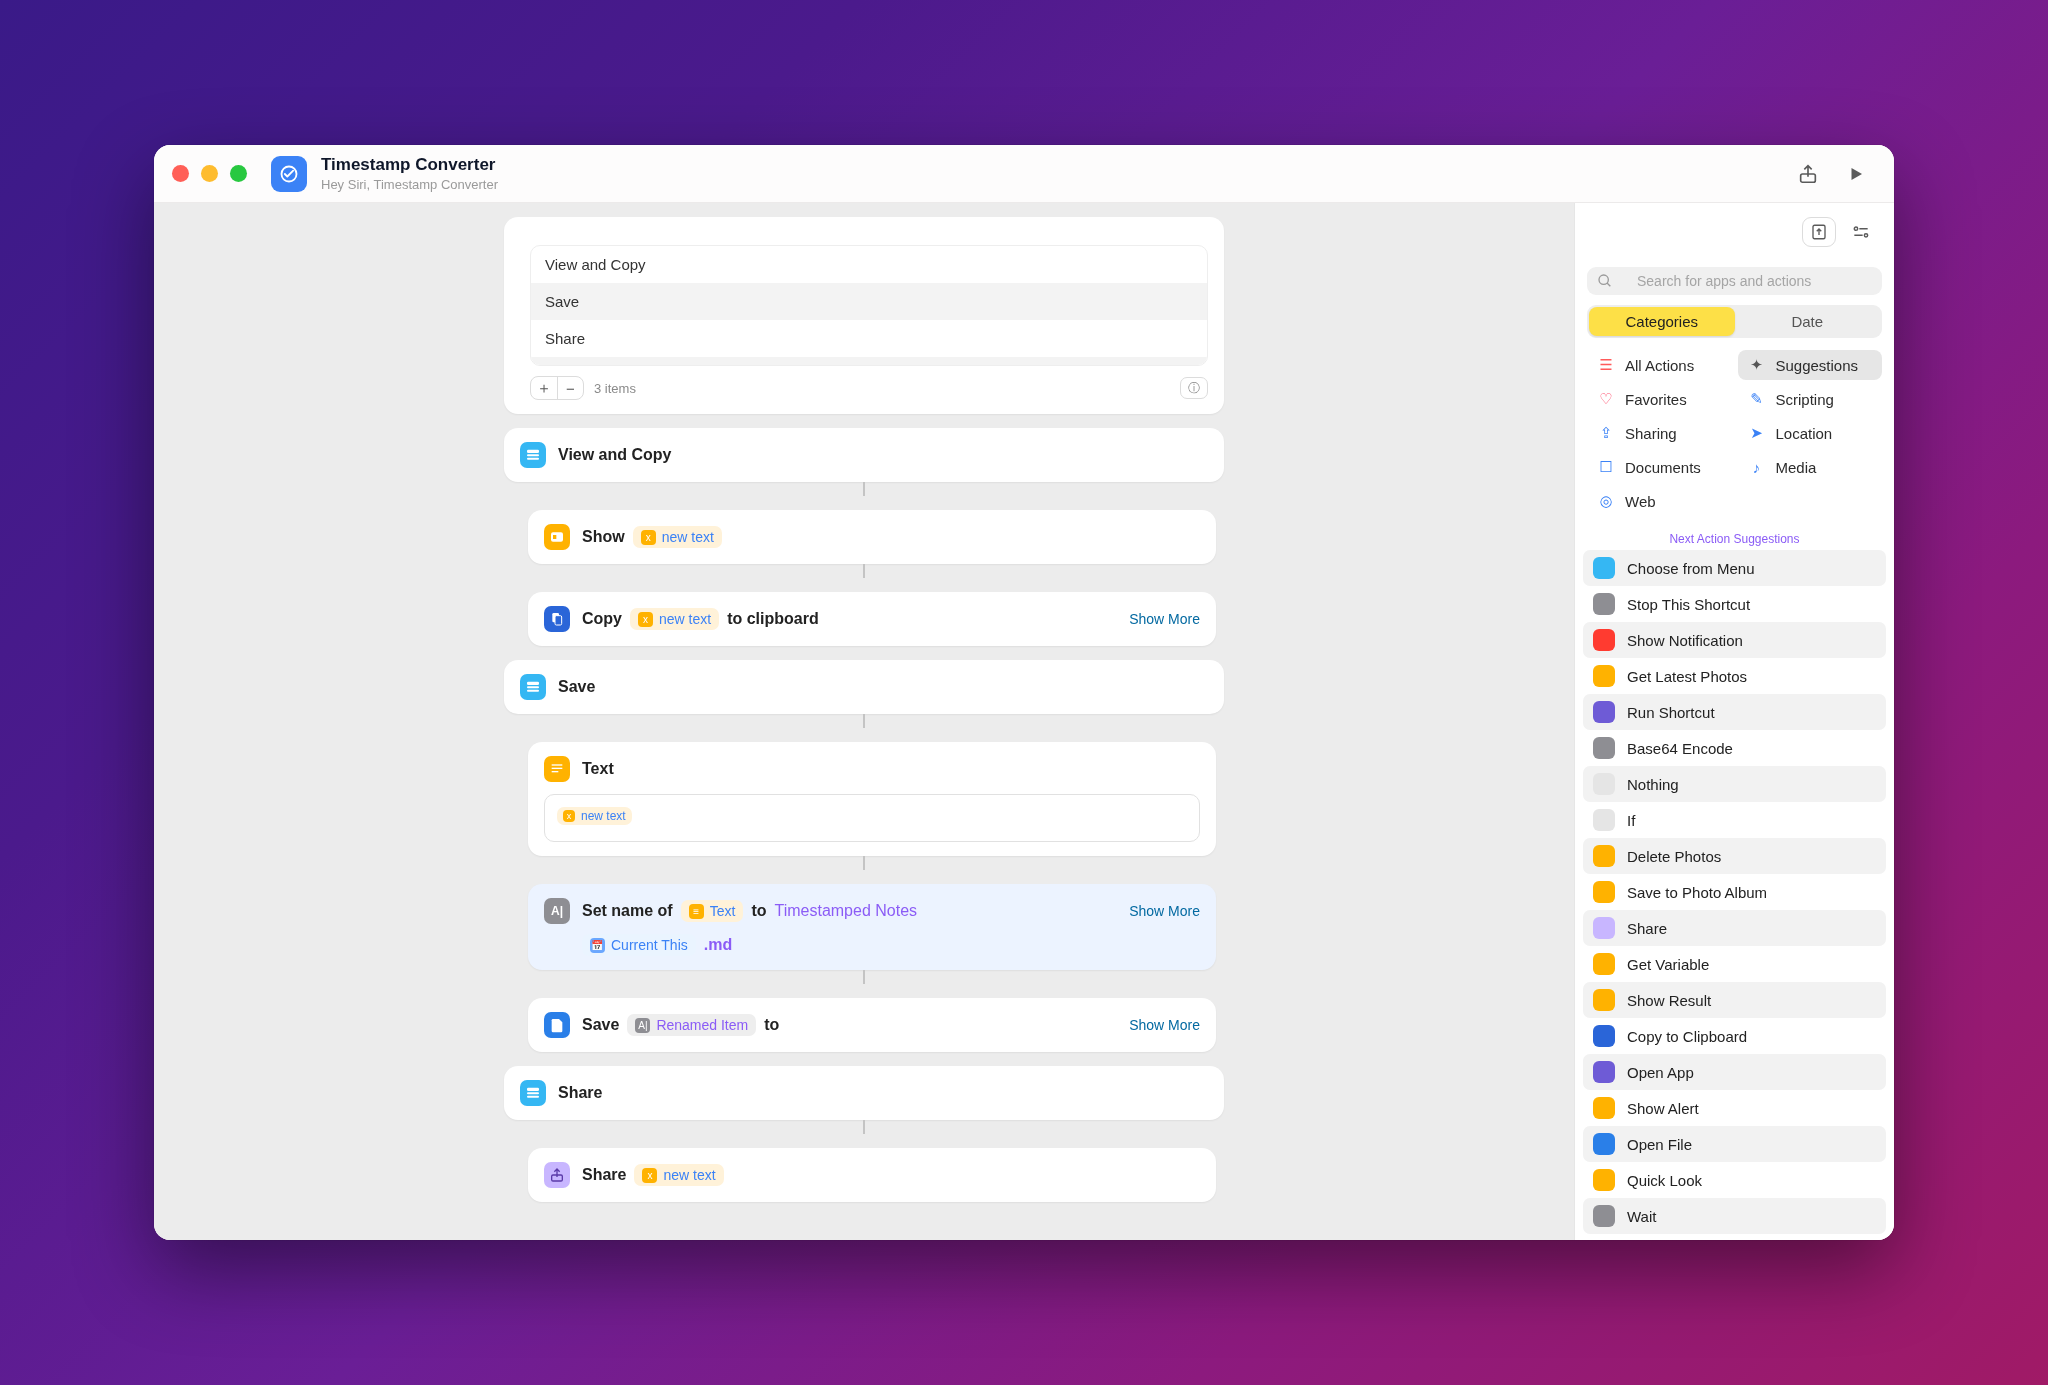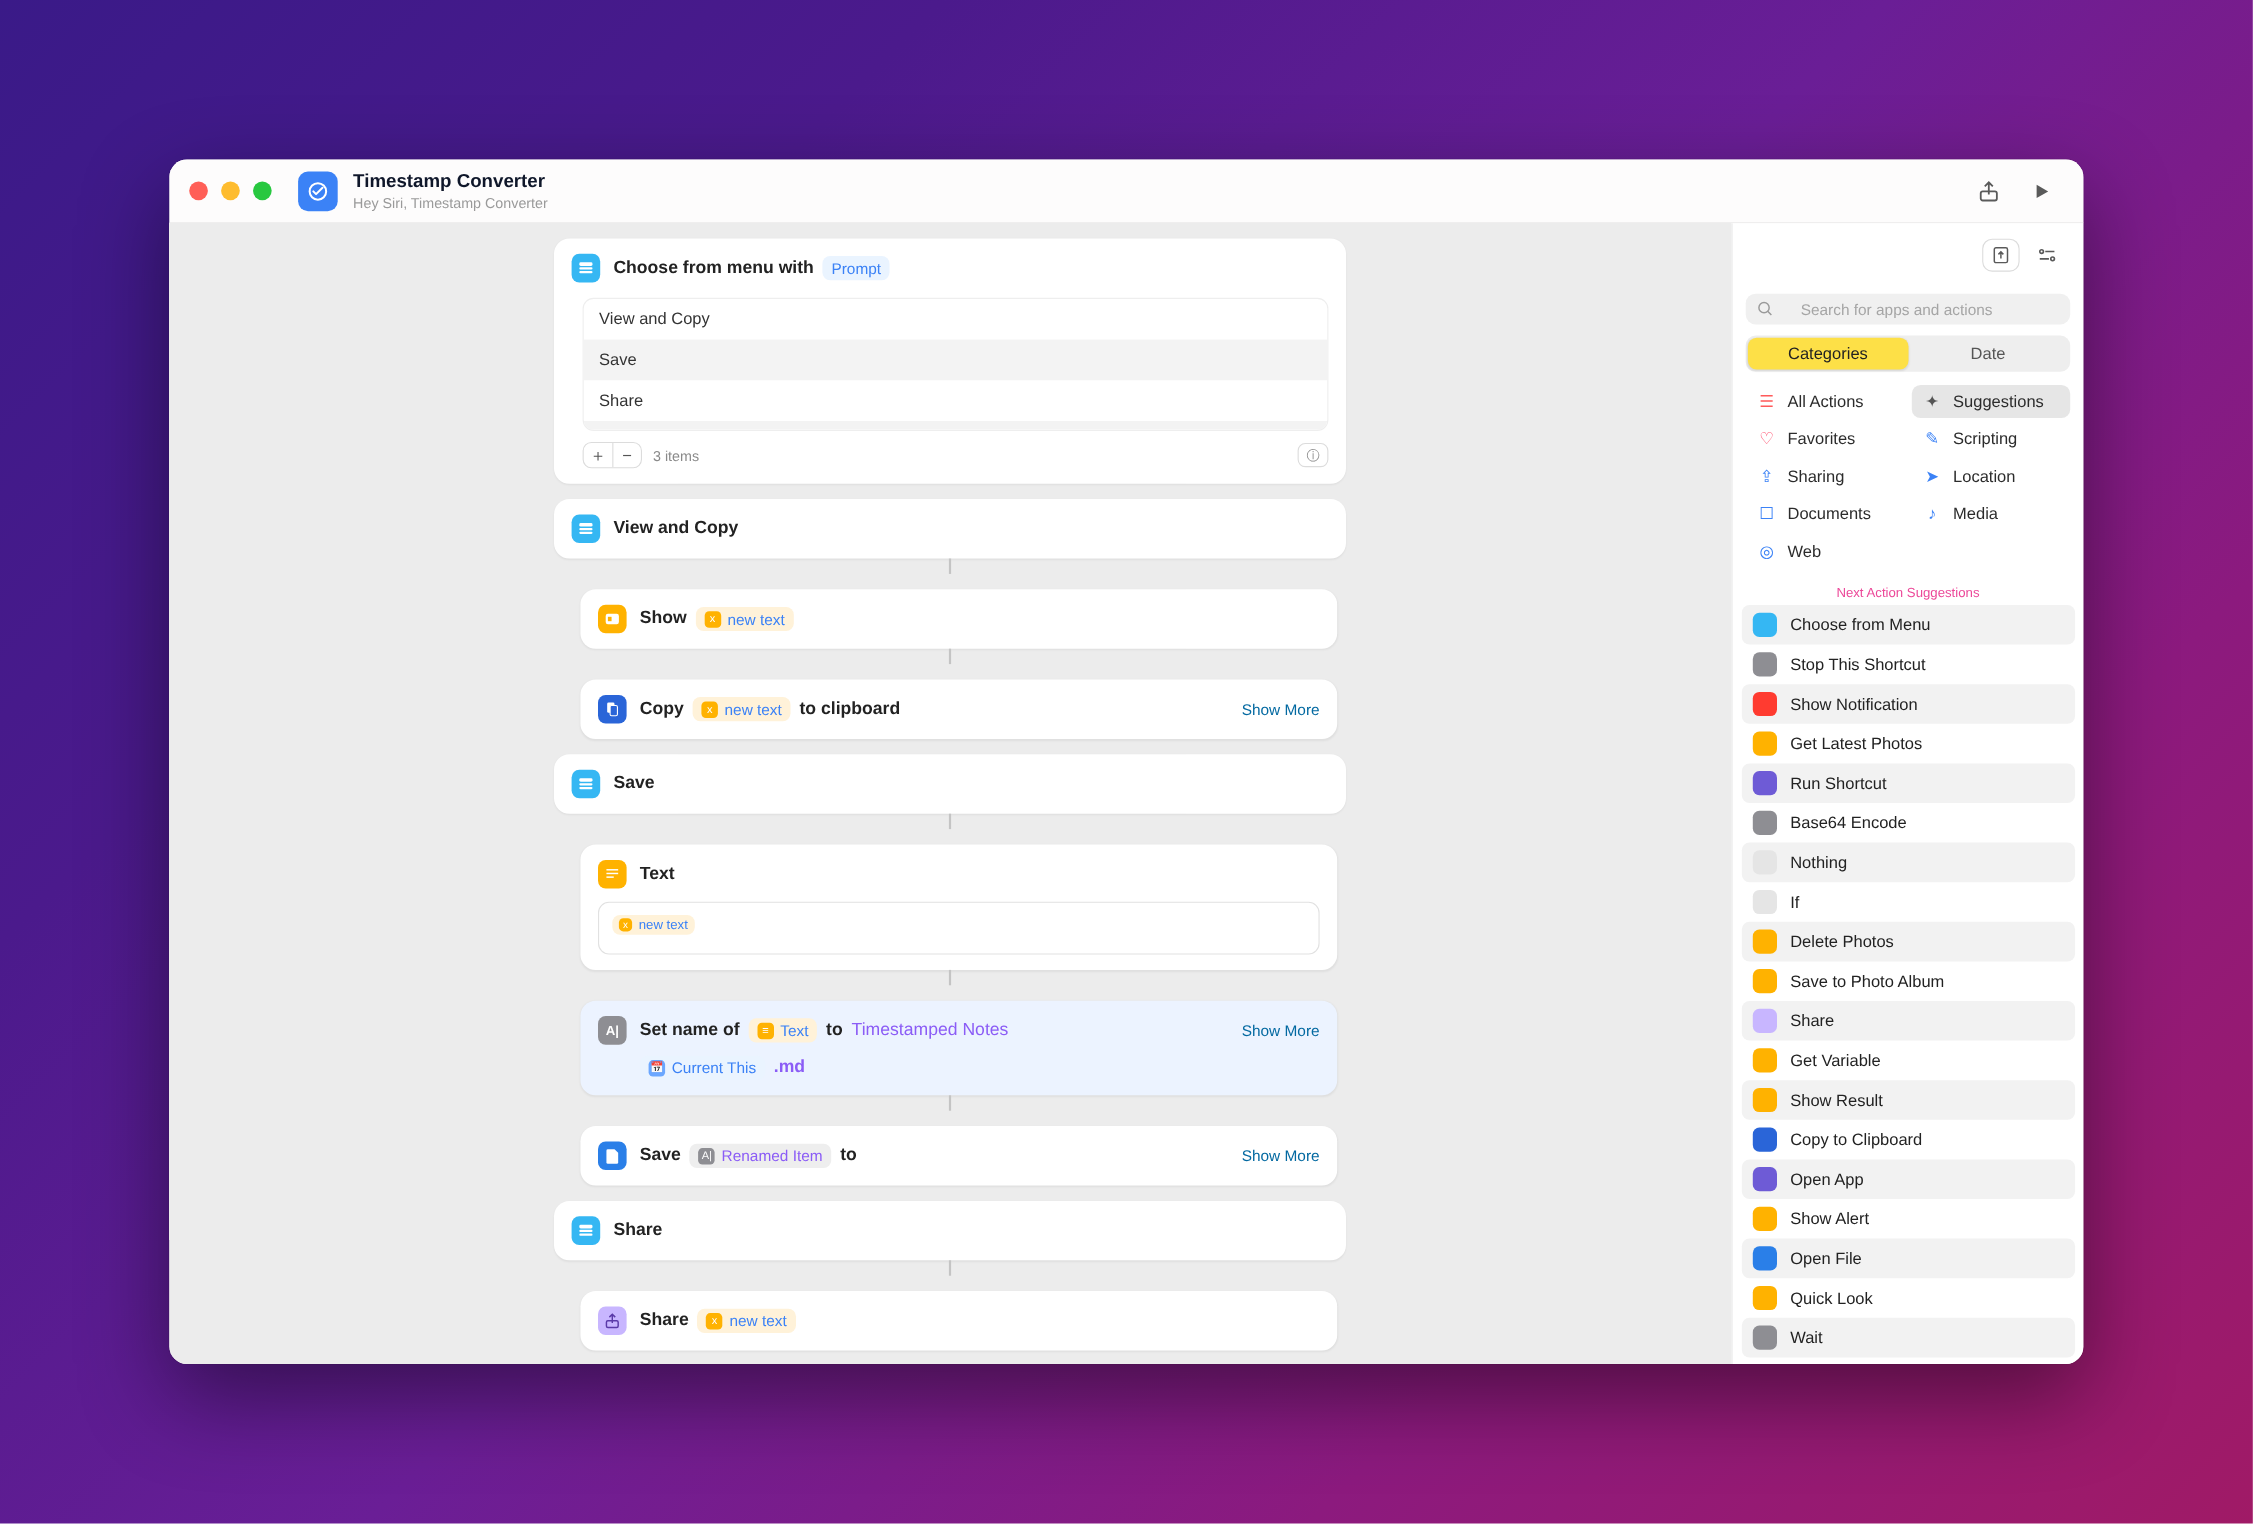--- a/index.html
+++ b/index.html
@@ -63,21 +63,21 @@
   .search{margin:6px 12px 10px;display:flex;align-items:center;gap:24px;background:#f0f0f0;border-radius:9px;padding:6px 10px;}
   .search input{border:none;background:transparent;outline:none;font-size:14px;color:#444;flex:1;}
   .search input::placeholder{color:#a5a5a5;}
   .tabs{margin:0 12px 12px;display:flex;background:#eeeeee;border-radius:9px;padding:2px;}
   .tab{flex:1;text-align:center;padding:6px 0;font-size:15px;border-radius:8px;color:#555;}
   .tab.active{background:#fde047;box-shadow:0 1px 2px rgba(0,0,0,.1);color:#222;}
   .cats{margin:0 12px 10px;display:grid;grid-template-columns:1fr 1fr;gap:4px 6px;}
   .cat{display:flex;align-items:center;gap:10px;padding:6px 10px;border-radius:8px;font-size:15px;color:#2c2c2c;}
   .cat.sel{background:#e6e6e6;}
   .cat .ci{width:18px;height:18px;display:flex;align-items:center;justify-content:center;}
-  .sep-head{font-size:12px;color:#ec4899;text-align:center;padding:6px 0 4px;}
+  .sep-head{font-size:12px;color:#8b5cf6;text-align:center;padding:6px 0 4px;}
   .sugg-list{overflow-y:auto;flex:1;padding:0 8px 8px;}
   .sugg{display:flex;align-items:center;gap:12px;padding:7px 10px;border-radius:7px;font-size:15px;color:#222;}
   .sugg.alt{background:#f2f2f2;align-items:center;}
   .sicon{width:22px;height:22px;border-radius:6px;display:flex;align-items:center;justify-content:center;flex-shrink:0;}
   svg{display:block;}
 </style>
 </head>
 <body>
 
 <div class="window">
@@ -109,35 +109,20 @@
           <path d="M6 4l14 8-14 8z"></path>
         </svg>
     </div>
   </div>
 
   <div class="body">
     <div class="canvas">
       <div class="canvas-inner">
 
         <div class="card l1">
-          <div class="card-head">
-            <div class="aicon blue">
-              <svg width="16" height="16" viewBox="0 0 24 24" fill="white">
-                  <rect x="3" y="4" width="18" height="5" rx="2"></rect>
-                  <rect x="3" y="11" width="18" height="3" rx="1.5"></rect>
-                  <rect x="3" y="16" width="18" height="3" rx="1.5"></rect>
-                </svg>
-            </div>
-            <div class="atitle">
-              <span class="norm">Choose from menu with</span>
-              <span class="pill prompt">
-                  <span>Prompt</span>
-                </span>
-            </div>
-          </div>
           <div class="menu-list">
             <div class="menu-row">View and Copy</div>
             <div class="menu-row alt">Save</div>
             <div class="menu-row">Share</div>
             <div class="menu-row alt" style="height:8px;padding:0"></div>
           </div>
           <div class="menu-foot">
             <div class="seg">
                 <span>＋</span>
                 <span>−</span>

